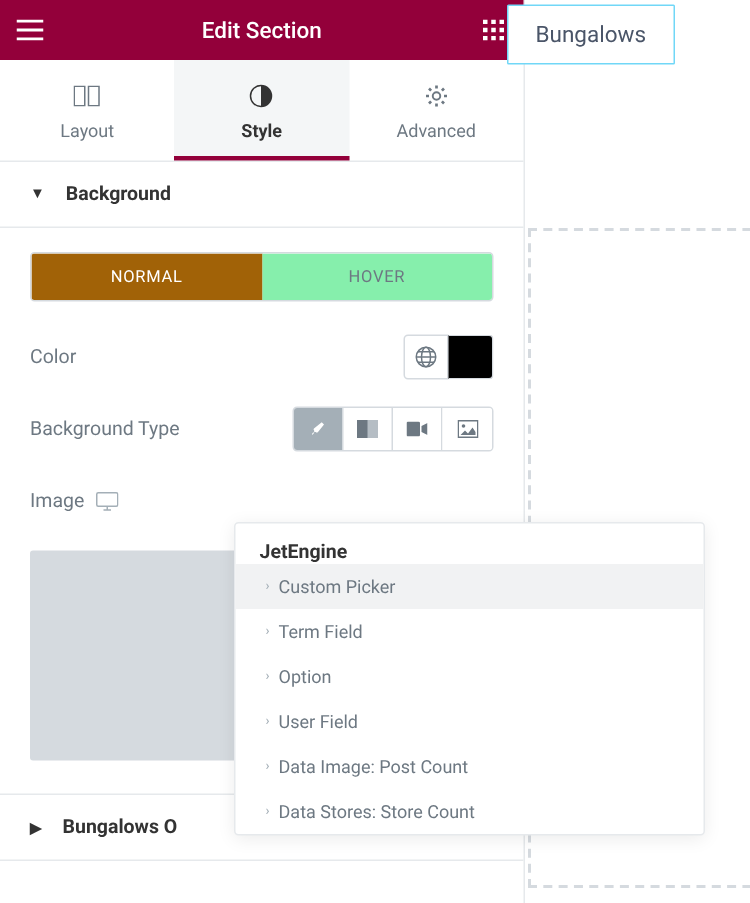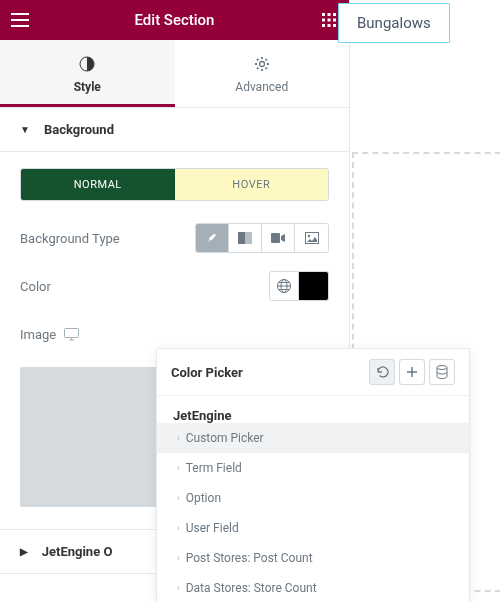--- a/index.html
+++ b/index.html
@@ -10,22 +10,22 @@
   .hdr .title { flex:1; text-align:center; font-size: 15px; font-weight: 500; }
   .hdr .apps { width: 40px; height:40px; display:flex; align-items:center; justify-content:center; }
   .tabs { display:flex; border-bottom:1px solid #e6e9ec; }
   .tab { flex:1; text-align:center; padding: 14px 0 10px; font-size:12px; color:#6d7882; cursor:pointer; border-bottom: 3px solid transparent; }
   .tab.active { background:#f4f6f7; border-bottom:3px solid #93003a; color:#333;font-weight:bold; }
   .tab .ticon { height:20px; display:flex; align-items:center; justify-content:center; margin-bottom:6px; }
   .section-head { display:flex; align-items:center; padding: 14px 20px; font-weight:700; color:#333; font-size:13px; border-bottom:1px solid #e6e9ec; cursor:pointer; }
   .section-head .caret { margin-right:14px; font-size:10px; }
   .body { padding: 16px 20px 0; }
   .toggle { display:flex; border:1px solid #d5dadf; border-radius:3px; overflow:hidden; margin-bottom:22px; }
-  .toggle div { flex:1; text-align:center; font-size:11px; padding:9px 0; letter-spacing:0.5px; cursor:pointer; color:#6d7882; background:#fef9c3; }
-  .toggle div.active { background:#14532d; color:#fff; }
+  .toggle div { flex:1; text-align:center; font-size:11px; padding:9px 0; letter-spacing:0.5px; cursor:pointer; color:#6d7882; background:#86efac; }
+  .toggle div.active { background:#a16207; color:#fff; }
   .row { display:flex; align-items:center; justify-content:space-between; margin-bottom:18px; min-height:30px; }
   .row-label { color:#6d7882; font-size:13px; display:flex; align-items:center; gap:8px; }
   .bt-group { display:flex; border:1px solid #d5dadf; border-radius:3px; overflow:hidden; }
   .bt-group .bt { width:33px; height:28px; display:flex; align-items:center; justify-content:center; border-right:1px solid #d5dadf; cursor:pointer; background:#fff; color:#6d7882; }
   .bt-group .bt:last-child { border-right:none; }
   .bt-group .bt.active { background:#a4afb7; color:#fff; }
   .color-group { display:flex; gap:0; }
   .globe { width:30px; height:30px; border:1px solid #d5dadf; border-radius:3px 0 0 3px; display:flex; align-items:center; justify-content:center; color:#6d7882; cursor:pointer; }
   .swatch { width:30px; height:30px; border:1px solid #d5dadf; border-left:none; border-radius:0 3px 3px 0; background:#000; cursor:pointer; }
   .img-preview { width:100%; height:140px; background:#d5dadf; border-radius:2px; }
@@ -64,20 +64,29 @@
           <rect x="5.5" y="5.5" width="3" height="3" fill="#fff"></rect>
           <rect x="11" y="5.5" width="3" height="3" fill="#fff"></rect>
           <rect y="11" width="3" height="3" fill="#fff"></rect>
           <rect x="5.5" y="11" width="3" height="3" fill="#fff"></rect>
           <rect x="11" y="11" width="3" height="3" fill="#fff"></rect>
         </svg>
     </div>
   </div>
 
   <div class="tabs">
+    <div class="tab">
+      <div class="ticon">
+          <svg width="18" height="14" viewBox="0 0 18 14">
+            <rect x="0.5" y="0.5" width="7" height="13" fill="none" stroke="#6d7882"></rect>
+            <rect x="10" y="0.5" width="7" height="13" fill="none" stroke="#6d7882"></rect>
+          </svg>
+        </div>
+      <span>Layout</span>
+    </div>
     <div class="tab active">
       <div class="ticon">
           <svg width="16" height="16" viewBox="0 0 16 16">
             <circle cx="8" cy="8" r="7" fill="none" stroke="#333"></circle>
             <path d="M8 1 A7 7 0 0 1 8 15 Z" fill="#333"></path>
           </svg>
         </div>
       <span>Style</span>
     </div>
     <div class="tab">
@@ -93,129 +102,108 @@
 
   <div class="section-head">
     <span class="caret">▼</span>
     <span>Background</span>
   </div>
 
   <div class="body">
     <div class="toggle">
       <div class="active">NORMAL</div>
       <div>HOVER</div>
-    </div>
-
-    <div class="row">
-      <div class="row-label">Background Type</div>
-      <div class="bt-group">
-        <div class="bt active">
-            <svg width="14" height="14" viewBox="0 0 14 14">
-              <path d="M3 11c0-1.5 1-2 2-2s1 1 2 0l4-5-1.5-1.5-5 4c-1 1 0 1 0 2s-.5 2-1.5 2.5z" fill="#fff"></path>
-            </svg>
-          </div>
-        <div class="bt">
-            <svg width="14" height="12" viewBox="0 0 14 12">
-              <rect width="14" height="12" fill="#b5bdc4"></rect>
-              <rect width="7" height="12" fill="#6d7882"></rect>
-            </svg>
-          </div>
-        <div class="bt">
-            <svg width="14" height="10" viewBox="0 0 14 10">
-              <rect x="0" y="0" width="9" height="10" rx="1" fill="#6d7882"></rect>
-              <path d="M10 3l4-2v8l-4-2z" fill="#6d7882"></path>
-            </svg>
-          </div>
-        <div class="bt">
-            <svg width="14" height="12" viewBox="0 0 14 12">
-              <rect x="0.5" y="0.5" width="13" height="11" fill="none" stroke="#6d7882"></rect>
-              <circle cx="4" cy="4" r="1.2" fill="#6d7882"></circle>
-              <path d="M2 10l3-3 2 2 3-4 2 3v2H2z" fill="#6d7882"></path>
-            </svg>
-          </div>
-      </div>
     </div>
 
     <div class="row">
       <div class="row-label">Color</div>
       <div class="color-group">
         <div class="globe">
             <svg width="16" height="16" viewBox="0 0 16 16">
               <circle cx="8" cy="8" r="6.5" fill="none" stroke="#6d7882"></circle>
               <ellipse cx="8" cy="8" rx="3" ry="6.5" fill="none" stroke="#6d7882"></ellipse>
               <path d="M1.5 8h13M2.5 4.5h11M2.5 11.5h11" stroke="#6d7882" fill="none"></path>
             </svg>
           </div>
         <div class="swatch"></div>
       </div>
     </div>
 
     <div class="row">
+      <div class="row-label">Background Type</div>
+      <div class="bt-group">
+        <div class="bt active">
+            <svg width="14" height="14" viewBox="0 0 14 14">
+              <path d="M3 11c0-1.5 1-2 2-2s1 1 2 0l4-5-1.5-1.5-5 4c-1 1 0 1 0 2s-.5 2-1.5 2.5z" fill="#fff"></path>
+            </svg>
+          </div>
+        <div class="bt">
+            <svg width="14" height="12" viewBox="0 0 14 12">
+              <rect width="14" height="12" fill="#b5bdc4"></rect>
+              <rect width="7" height="12" fill="#6d7882"></rect>
+            </svg>
+          </div>
+        <div class="bt">
+            <svg width="14" height="10" viewBox="0 0 14 10">
+              <rect x="0" y="0" width="9" height="10" rx="1" fill="#6d7882"></rect>
+              <path d="M10 3l4-2v8l-4-2z" fill="#6d7882"></path>
+            </svg>
+          </div>
+        <div class="bt">
+            <svg width="14" height="12" viewBox="0 0 14 12">
+              <rect x="0.5" y="0.5" width="13" height="11" fill="none" stroke="#6d7882"></rect>
+              <circle cx="4" cy="4" r="1.2" fill="#6d7882"></circle>
+              <path d="M2 10l3-3 2 2 3-4 2 3v2H2z" fill="#6d7882"></path>
+            </svg>
+          </div>
+      </div>
+    </div>
+
+    <div class="row">
       <div class="row-label">
         <span>Image</span>
         <svg width="15" height="13" viewBox="0 0 15 13">
             <rect x="0.5" y="0.5" width="14" height="9" rx="1" fill="none" stroke="#a4afb7"></rect>
             <path d="M5 12h5M7.5 10v2" stroke="#a4afb7"></path>
           </svg>
       </div>
     </div>
     <div class="img-preview"></div>
   </div>
 
   <div class="section-head" style="border-top:1px solid #e6e9ec; margin-top:22px;">
     <span class="caret">▶</span>
-    <span>JetEngine O</span>
+    <span>Bungalows O</span>
   </div>
 </div>
 
 <div class="canvas-area">
   <div class="canvas-tab">Bungalows</div>
   <div class="dashed"></div>
 </div>
 
 <div class="popover">
-  <div class="pop-head">
-    <div class="pop-title">Color Picker</div>
-    <div class="pop-actions">
-      <div class="pop-btn active">
-          <svg width="14" height="14" viewBox="0 0 14 14">
-            <path d="M3 7a5 5 0 1 1 1.5 3.5M3 7V3M3 7h4" fill="none" stroke="#6d7882" stroke-width="1.3"></path>
-          </svg>
-        </div>
-      <div class="pop-btn">
-          <svg width="12" height="12" viewBox="0 0 12 12">
-            <path d="M6 1v10M1 6h10" stroke="#6d7882" stroke-width="1.5"></path>
-          </svg>
-        </div>
-      <div class="pop-btn">
-          <svg width="12" height="14" viewBox="0 0 12 14">
-            <ellipse cx="6" cy="2.5" rx="5" ry="2" fill="none" stroke="#6d7882"></ellipse>
-            <path d="M1 2.5v9c0 1.1 2.2 2 5 2s5-.9 5-2v-9M1 7c0 1.1 2.2 2 5 2s5-.9 5-2" fill="none" stroke="#6d7882"></path>
-          </svg>
-        </div>
-    </div>
-  </div>
   <div class="group-title">JetEngine</div>
   <div class="menu-item hover">
       <span class="chev">›</span>
       <span>Custom Picker</span>
     </div>
   <div class="menu-item">
       <span class="chev">›</span>
       <span>Term Field</span>
     </div>
   <div class="menu-item">
       <span class="chev">›</span>
       <span>Option</span>
     </div>
   <div class="menu-item">
       <span class="chev">›</span>
       <span>User Field</span>
     </div>
   <div class="menu-item">
       <span class="chev">›</span>
-      <span>Post Stores: Post Count</span>
+      <span>Data Image: Post Count</span>
     </div>
   <div class="menu-item">
       <span class="chev">›</span>
       <span>Data Stores: Store Count</span>
     </div>
 </div>
 
 </body></html>

